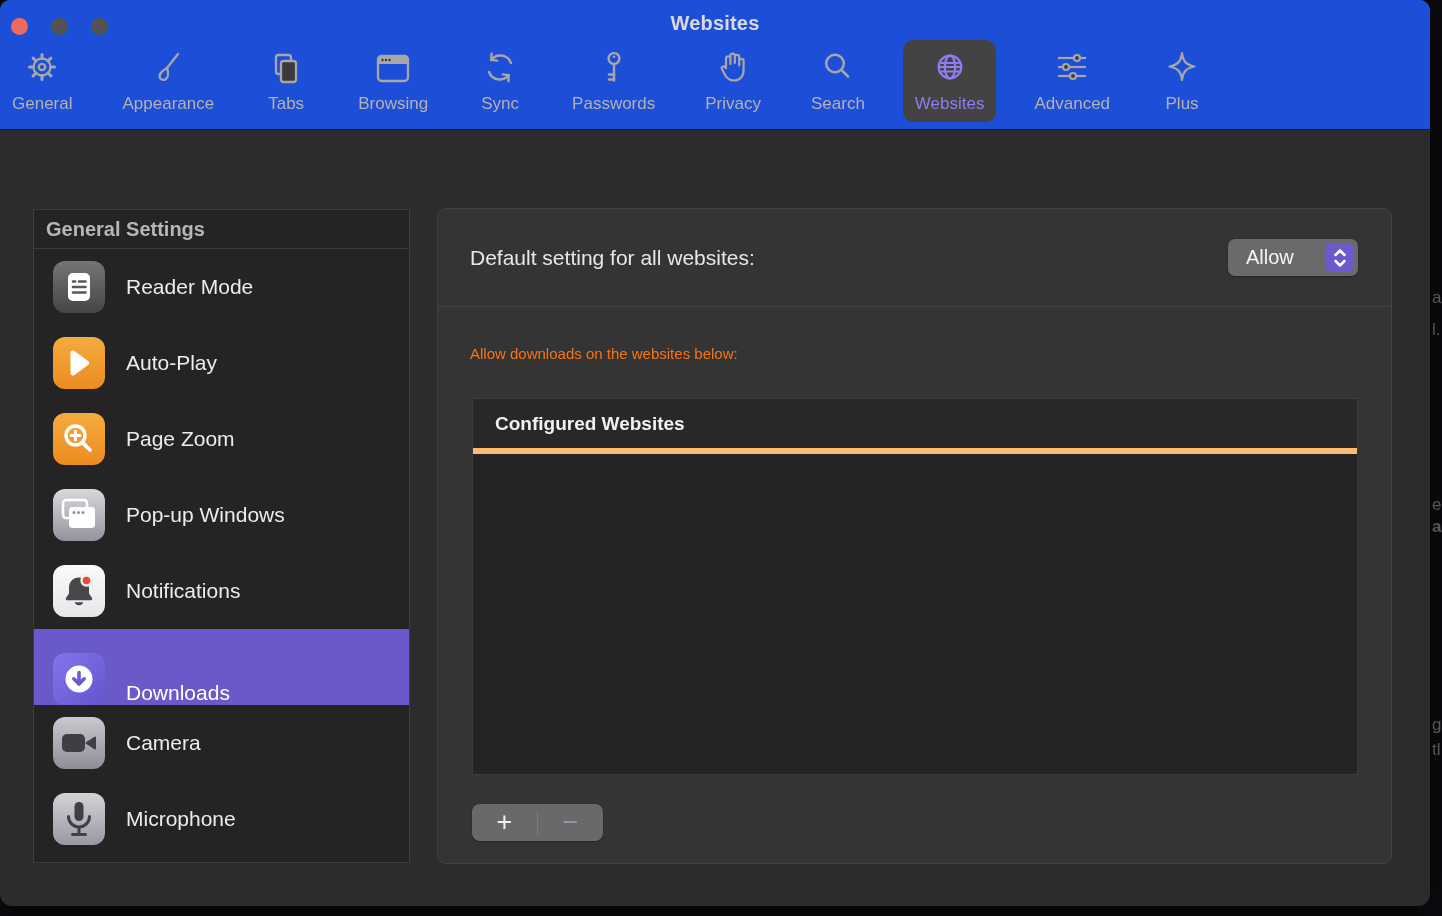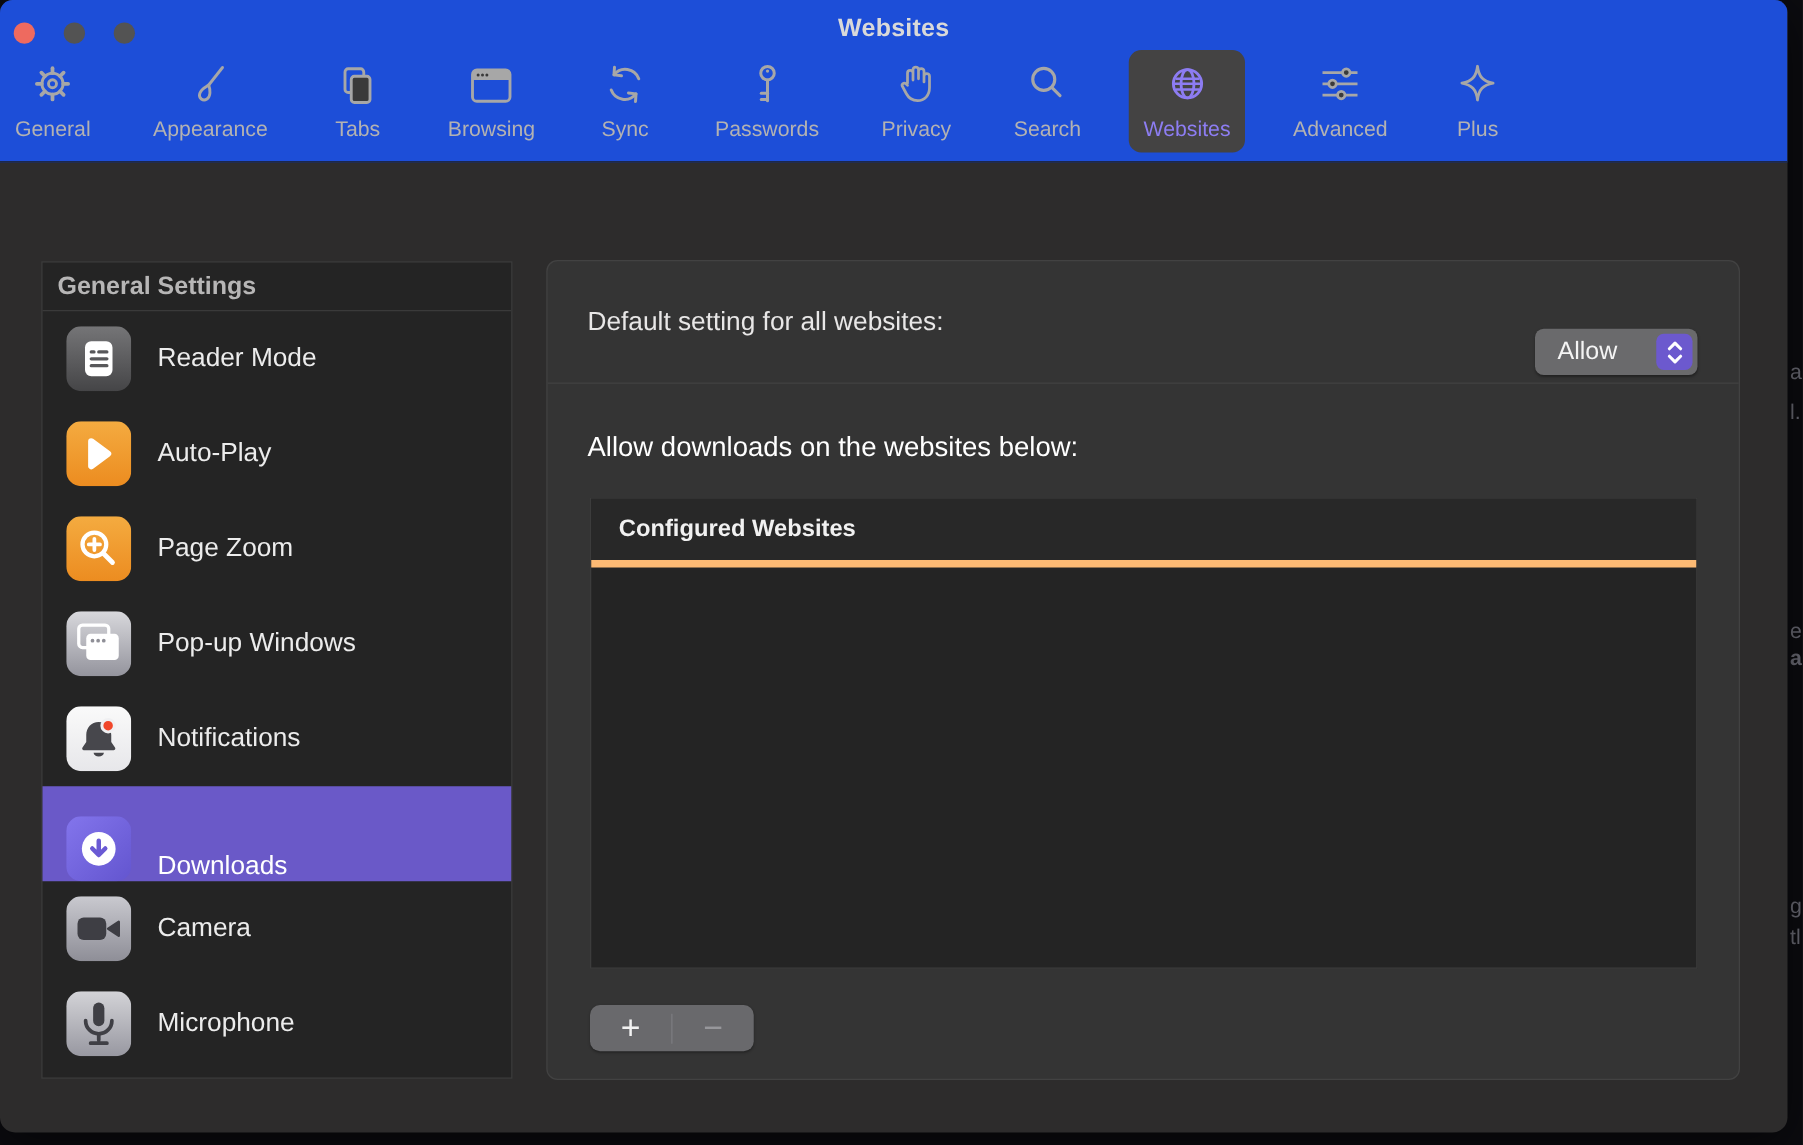--- a/index.html
+++ b/index.html
@@ -47,25 +47,25 @@
   
   .panel { position:absolute; left:437px; top:52px; width:955px; height:656px;
     background:#343434; border:1px solid rgba(255,255,255,.07); border-radius:9px; }
   .default-row { position:absolute; left:0; top:0; width:100%; height:98px;
     display:flex; align-items:center; padding-left:32px;
     border-bottom:1px solid #414141; }
   .panel-label { font-size:21px; color:#e8e7e7; }
   .allow-btn { position:absolute; right:33px; top:30px; height:37px; min-width:130px;
     background:#6a6a6c; border-radius:7px; display:flex; align-items:center;
     justify-content:space-between; padding:0 4px 0 18px; cursor:default;
-    box-shadow:0 1px 2px rgba(0,0,0,.35);margin-top:24px; }
+    box-shadow:0 1px 2px rgba(0,0,0,.35); }
   .allow-btn .allow-text { font-size:20px; color:#f4f4f4; margin-right:12px; }
   .allow-btn .chev-box { width:29px; height:29px; background:#6c59ce; border-radius:6px;
     display:flex; align-items:center; justify-content:center; }
-  .dl-label { position:absolute; left:32px; top:136px; font-size:22px; color:#ffffff; }
+  .dl-label { position:absolute; left:32px; top:136px; font-size:15px; color:#f97316; }
   .table { position:absolute; left:34px; top:189px; width:886px; height:377px;
     background:#242424; border:1px solid #3c3c3c; }
   .table-header { height:55px; background:#282828; border-bottom:6px solid #fdba74;
     display:flex; align-items:center; padding-left:22px;
     font-size:19px; font-weight:bold; color:#f1f1f1; }
   .table-body { height:320px; }
   .pm-group { position:absolute; left:34px; top:595px; width:131px; height:37px;
     background:#69696c; border-radius:8px; display:flex; align-items:center;
     box-shadow:0 1px 2px rgba(0,0,0,.3); }
   .pm-btn { flex:1; text-align:center; font-size:27px; font-weight:300; line-height:33px; }

